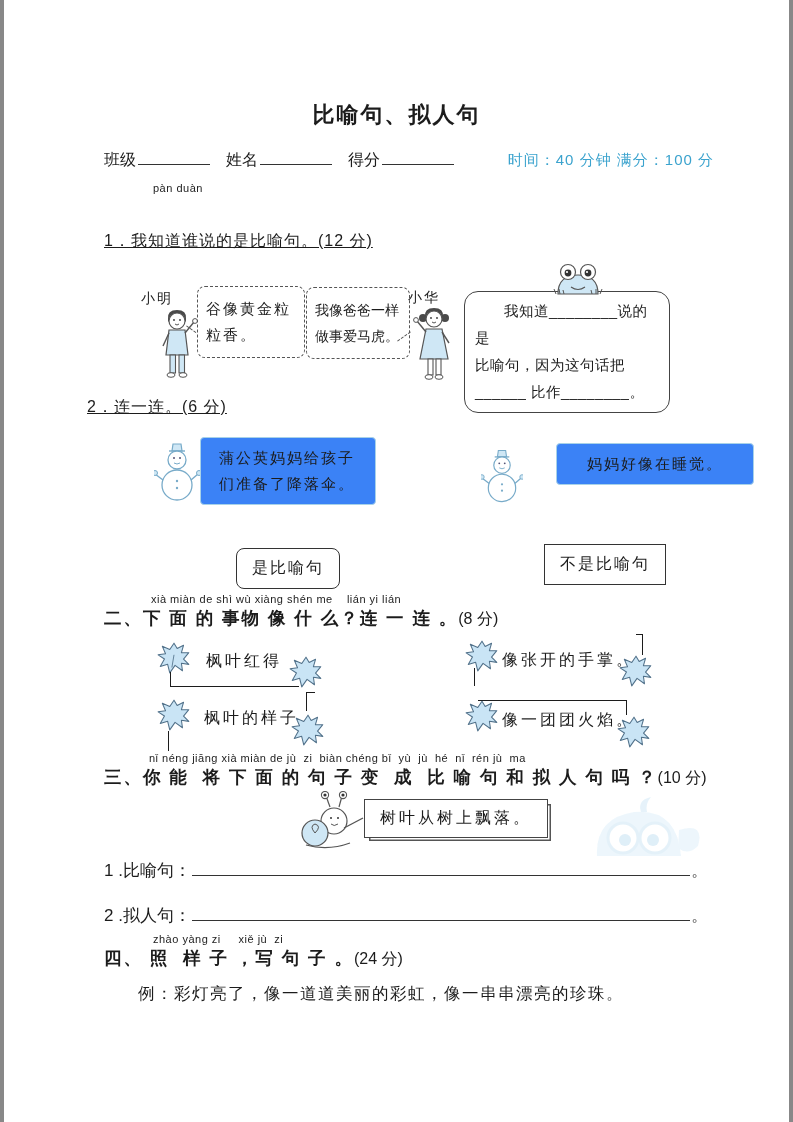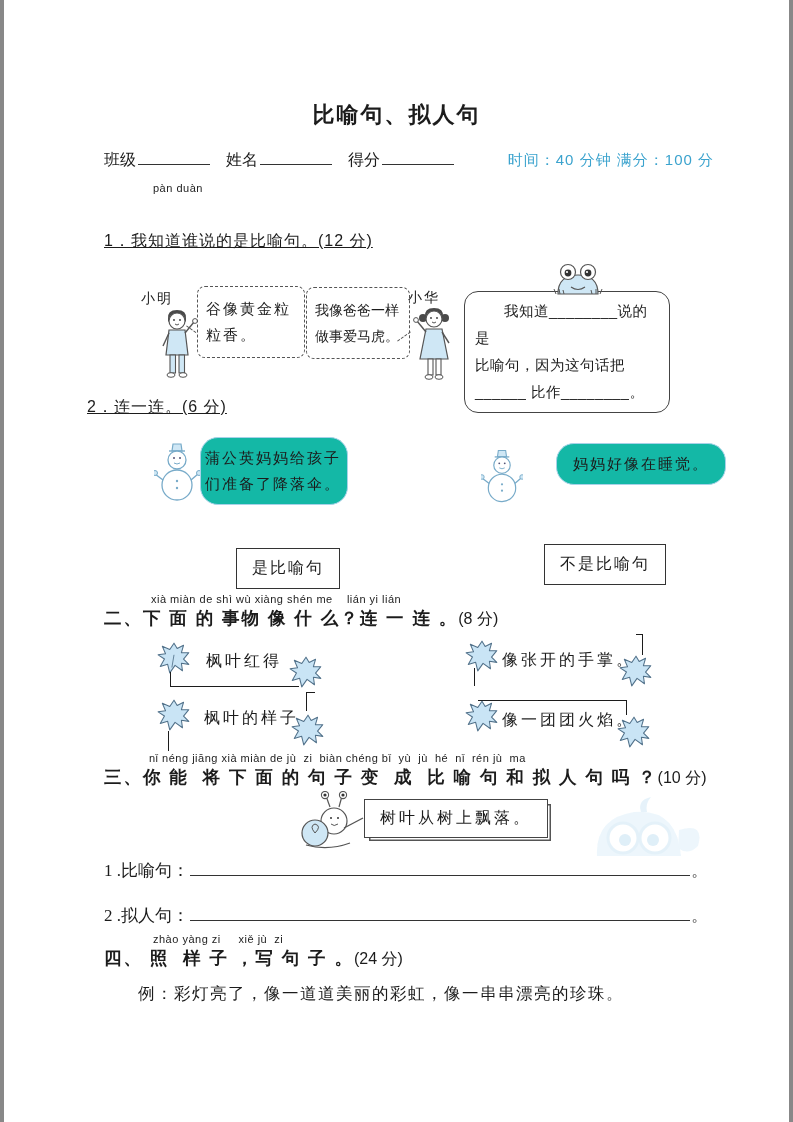--- a/index.html
+++ b/index.html
@@ -22,33 +22,33 @@
     border:1.6px dashed #555;border-radius:8px;background:#fff;
     font-size:15px;line-height:26px;letter-spacing:2px;padding:9px 8px;
   }
   .tail{position:absolute;border-top:1.6px dashed #555;width:16px;height:0;}
   .answer-box{
     border:1.6px solid #444;border-radius:14px;background:#fff;
     font-size:14.5px;line-height:27px;letter-spacing:0.5px;padding:6px 10px;
   }
   .answer-box .ind{display:block;text-indent:2em;}
   .snow-bubble{
-    border:1.6px solid #a8d2e8;border-radius:18px;background:#14b8a6;
-    font-size:15px;line-height:26px;letter-spacing:2px;padding:7px 4px;
+    border:1.6px solid #a8d2e8;border-radius:4px;background:#3b82f6;
+    font-size:15px;line-height:26px;letter-spacing:2px;padding:7px 18px;
   }
   .option-box{
     border:1.6px solid #333;background:#fff;font-size:16px;letter-spacing:2px;padding:9px 15px;
   }
   .match-text{font-size:16px;letter-spacing:3px;}
   .stub{position:absolute;border-color:#555;}
   .banner{
     border:1.6px solid #444;background:#fff;font-size:16px;letter-spacing:3px;padding:8px 15px;
     box-shadow:4px 4px 0 -2.5px #ffffff,4px 4px 0 -1px #555;
   }
-  .answer-line{display:flex;align-items:baseline;width:604px;font-size:17px;font-family:Liberation Serif, serif;}
+  .answer-line{display:flex;align-items:baseline;width:604px;font-size:17px;}
   .answer-line .rule{flex:1;border-bottom:1.2px solid #333;height:1em;margin:0 1px;}
   .example-line{font-size:16.5px;letter-spacing:1.5px;}
   .name-label{font-size:14px;letter-spacing:2px;}
   svg{display:block;}
 </style>
 </head>
 <body>
 
 <div class="page">
 
@@ -169,21 +169,21 @@
       <path d="M9 38 L1 32" stroke="#78abc9" stroke-width="1.4"></path>
         <circle cx="1" cy="31" r="2.5" fill="#cfe7f5" stroke="#78abc9" stroke-width="1"></circle>
       <path d="M37 38 L44 32" stroke="#78abc9" stroke-width="1.4"></path>
         <circle cx="45" cy="31" r="2.5" fill="#cfe7f5" stroke="#78abc9" stroke-width="1"></circle>
       <circle cx="23" cy="39" r="1.2" fill="#78abc9"></circle>
         <circle cx="23" cy="46" r="1.2" fill="#78abc9"></circle>
     </svg>
   </div>
   <div class="abs snow-bubble" style="left:519px;top:443px;width:160px;text-align:center;margin-left:33px;">妈妈好像在睡觉。</div>
 
-  <div class="abs option-box" style="left:232px;top:548px;">是比喻句</div>
+  <div class="abs option-box" style="left:232px;top:548px;border-radius:8px;">是比喻句</div>
   <div class="abs option-box" style="left:540px;top:544px;">不是比喻句</div>
 
   <div class="abs" style="left:100px;top:593px;">
     <div class="pinyin" style="margin-left:38px;">xià miàn de shì wù xiàng shén me    lián yi lián</div>
     <div class="sec-heading"><span>二、下 面 的 事物 像 什 么？连 一 连 。</span><span class="sec-points">(8 分)</span></div>
   </div>
 
   <div class="abs" style="left:152px;top:640px;">
     <svg width="36" height="36" viewBox="0 0 34 34">
         <path d="M17 3 L20 8 L26 5 L24 12 L31 12 L26 18 L31 23 L24 22 L25 29 L18 24 L13 31 L11 23 L4 25 L8 18 L2 14 L9 13 L6 6 L13 9 Z" fill="#c9e4f5" stroke="#51718a" stroke-width="1" stroke-linejoin="round"></path>

